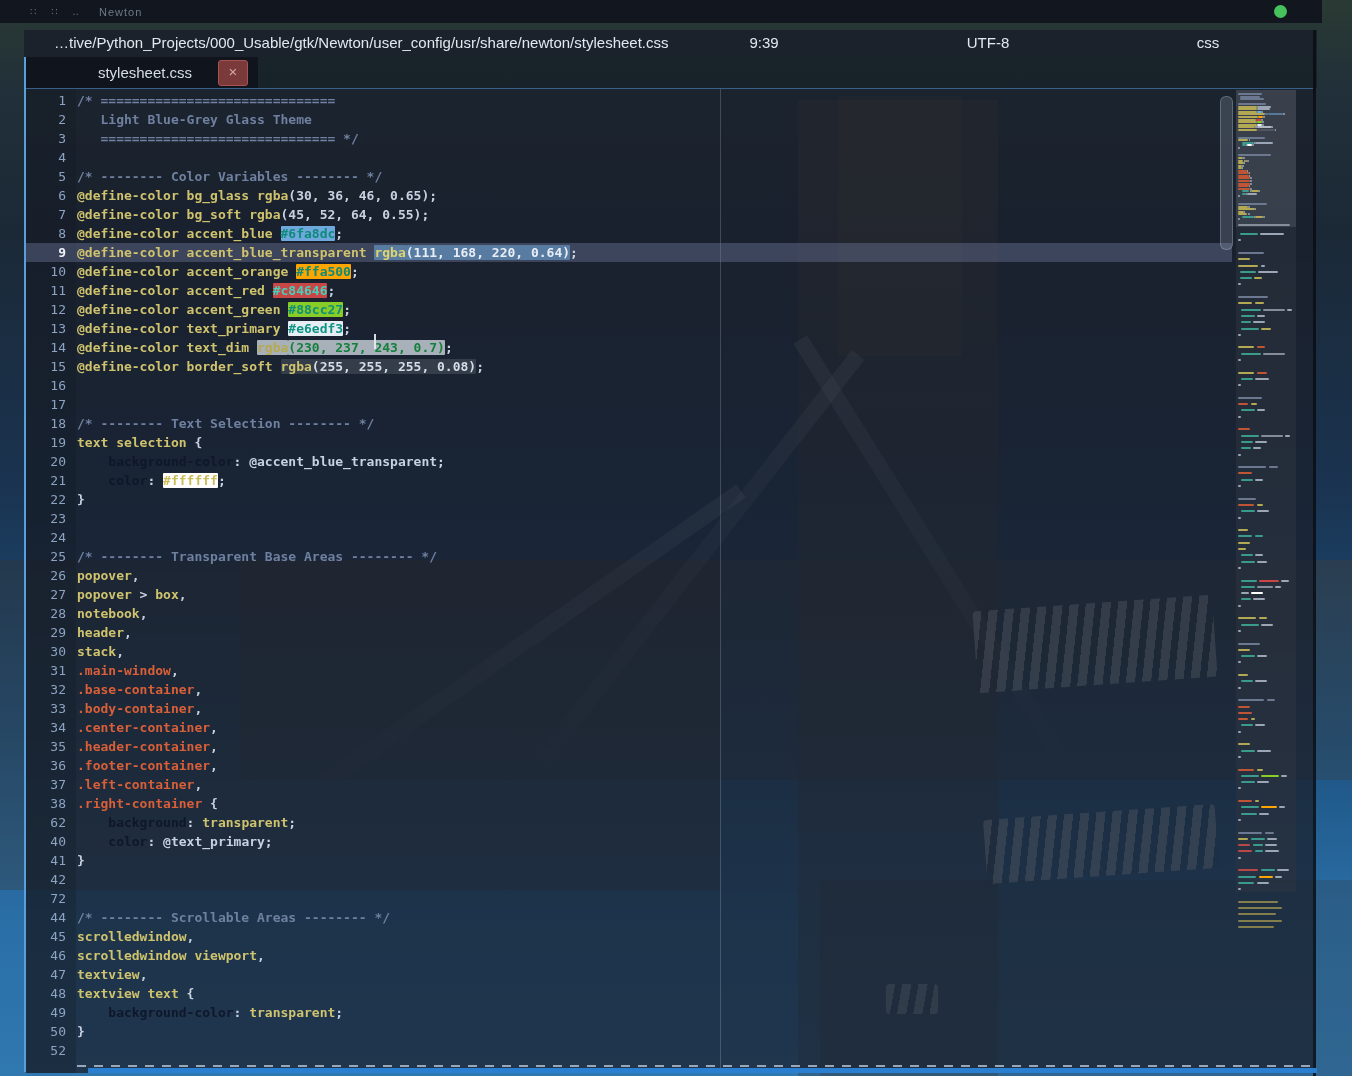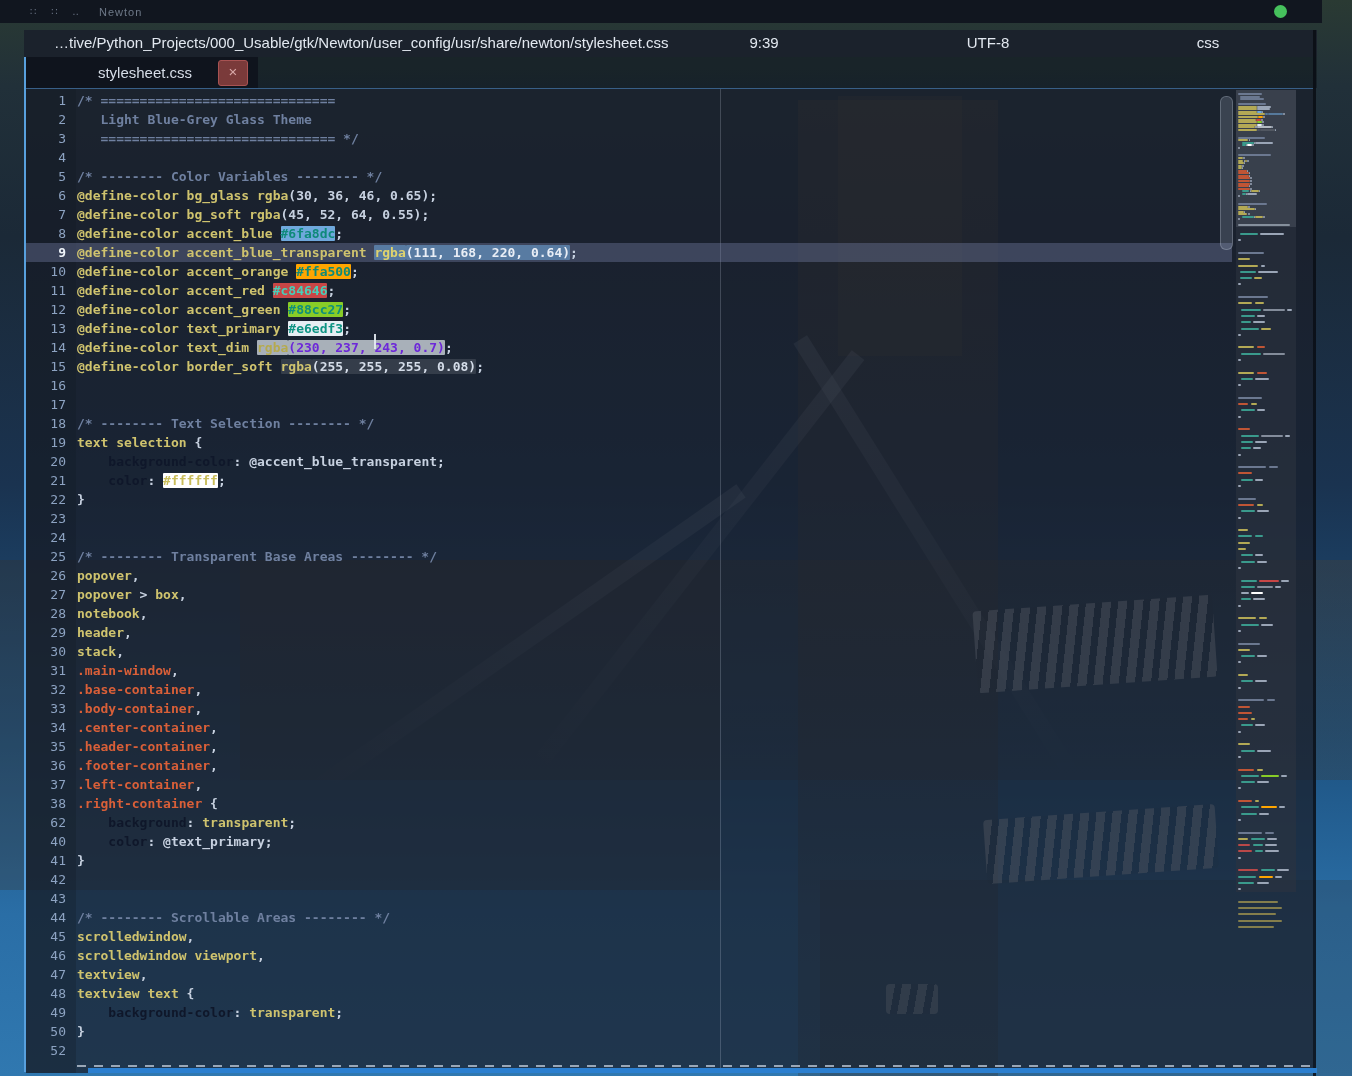--- a/index.html
+++ b/index.html
@@ -120,21 +120,21 @@
       <div class="row"><span class="gut">4</span><span class="code"></span></div>
       <div class="row"><span class="gut">5</span><span class="code"><span class="cm">/* -------- Color Variables -------- */</span></span></div>
       <div class="row"><span class="gut">6</span><span class="code"><span class="kw">@define-color bg_glass rgba</span><span class="tx">(30, 36, 46, 0.65);</span></span></div>
       <div class="row"><span class="gut">7</span><span class="code"><span class="kw">@define-color bg_soft rgba</span><span class="tx">(45, 52, 64, 0.55);</span></span></div>
       <div class="row"><span class="gut">8</span><span class="code"><span class="kw">@define-color accent_blue </span><span class="chip" style="background: rgb(111, 168, 220); color: rgb(15, 138, 122);">#6fa8dc</span><span class="tx">;</span></span></div>
       <div class="row cur"><span class="gut">9</span><span class="code"><span class="kw">@define-color accent_blue_transparent </span><span class="chip" style="background: rgba(111, 168, 220, 0.55); color: rgb(222, 211, 110);">rgba</span><span class="chip" style="background: rgba(111, 168, 220, 0.55); color: rgb(233, 238, 246);">(111, 168, 220, 0.64)</span><span class="tx">;</span></span></div>
       <div class="row"><span class="gut">10</span><span class="code"><span class="kw">@define-color accent_orange </span><span class="chip" style="background: rgb(255, 165, 0); color: rgb(14, 138, 120);">#ffa500</span><span class="tx">;</span></span></div>
       <div class="row"><span class="gut">11</span><span class="code"><span class="kw">@define-color accent_red </span><span class="chip" style="background: rgb(200, 70, 70); color: rgb(69, 208, 186);">#c84646</span><span class="tx">;</span></span></div>
       <div class="row"><span class="gut">12</span><span class="code"><span class="kw">@define-color accent_green </span><span class="chip" style="background: rgb(136, 204, 39); color: rgb(15, 143, 124);">#88cc27</span><span class="tx">;</span></span></div>
       <div class="row"><span class="gut">13</span><span class="code"><span class="kw">@define-color text_primary </span><span class="chip" style="background: rgb(230, 237, 243); color: rgb(15, 148, 132);">#e6edf3</span><span class="tx">;</span></span></div>
-      <div class="row"><span class="gut">14</span><span class="code"><span class="kw">@define-color text_dim </span><span class="chip" style="background: rgba(230, 237, 243, 0.7); color: rgb(181, 170, 78);">rgba</span><span class="chip" style="background: rgba(230, 237, 243, 0.7); color: #6d28d9;">(230, 237, 243, 0.7)</span><span class="tx">;</span></span></div>
+      <div class="row"><span class="gut">14</span><span class="code"><span class="kw">@define-color text_dim </span><span class="chip" style="background: rgba(230, 237, 243, 0.7); color: rgb(181, 170, 78);">rgba</span><span class="chip" style="background: rgba(230, 237, 243, 0.7); color: #15803d;">(230, 237, 243, 0.7)</span><span class="tx">;</span></span></div>
       <div class="row"><span class="gut">15</span><span class="code"><span class="kw">@define-color border_soft </span><span class="chip" style="background: rgba(255, 255, 255, 0.12); color: rgb(207, 195, 110);">rgba</span><span class="chip" style="background: rgba(255, 255, 255, 0.12); color: rgb(213, 221, 233);">(255, 255, 255, 0.08)</span><span class="tx">;</span></span></div>
       <div class="row"><span class="gut">16</span><span class="code"></span></div>
       <div class="row"><span class="gut">17</span><span class="code"></span></div>
       <div class="row"><span class="gut">18</span><span class="code"><span class="cm">/* -------- Text Selection -------- */</span></span></div>
       <div class="row"><span class="gut">19</span><span class="code"><span class="kw">text selection</span><span class="tx"> {</span></span></div>
       <div class="row"><span class="gut">20</span><span class="code"><span class="tx">    </span><span class="pr">background-color</span><span class="tx">: </span><span class="tx">@accent_blue_transparent;</span></span></div>
       <div class="row"><span class="gut">21</span><span class="code"><span class="tx">    </span><span class="pr">color</span><span class="tx">: </span><span class="chip" style="background: rgb(255, 255, 255); color: rgb(201, 189, 90);">#ffffff</span><span class="tx">;</span></span></div>
       <div class="row"><span class="gut">22</span><span class="code"><span class="tx">}</span></span></div>
       <div class="row"><span class="gut">23</span><span class="code"></span></div>
       <div class="row"><span class="gut">24</span><span class="code"></span></div>
@@ -149,21 +149,21 @@
       <div class="row"><span class="gut">33</span><span class="code"><span class="cls">.body-container</span><span class="tx">,</span></span></div>
       <div class="row"><span class="gut">34</span><span class="code"><span class="cls">.center-container</span><span class="tx">,</span></span></div>
       <div class="row"><span class="gut">35</span><span class="code"><span class="cls">.header-container</span><span class="tx">,</span></span></div>
       <div class="row"><span class="gut">36</span><span class="code"><span class="cls">.footer-container</span><span class="tx">,</span></span></div>
       <div class="row"><span class="gut">37</span><span class="code"><span class="cls">.left-container</span><span class="tx">,</span></span></div>
       <div class="row"><span class="gut">38</span><span class="code"><span class="cls">.right-container</span><span class="tx"> {</span></span></div>
       <div class="row"><span class="gut">62</span><span class="code"><span class="tx">    </span><span class="pr">background</span><span class="tx">: </span><span class="kw">transparent</span><span class="tx">;</span></span></div>
       <div class="row"><span class="gut">40</span><span class="code"><span class="tx">    </span><span class="pr">color</span><span class="tx">: </span><span class="tx">@text_primary;</span></span></div>
       <div class="row"><span class="gut">41</span><span class="code"><span class="tx">}</span></span></div>
       <div class="row"><span class="gut">42</span><span class="code"></span></div>
-      <div class="row"><span class="gut">43</span><span class="code"></span></div>
+      <div class="row"><span class="gut">72</span><span class="code"></span></div>
       <div class="row"><span class="gut">44</span><span class="code"><span class="cm">/* -------- Scrollable Areas -------- */</span></span></div>
       <div class="row"><span class="gut">45</span><span class="code"><span class="kw">scrolledwindow</span><span class="tx">,</span></span></div>
       <div class="row"><span class="gut">46</span><span class="code"><span class="kw">scrolledwindow viewport</span><span class="tx">,</span></span></div>
       <div class="row"><span class="gut">47</span><span class="code"><span class="kw">textview</span><span class="tx">,</span></span></div>
       <div class="row"><span class="gut">48</span><span class="code"><span class="kw">textview text</span><span class="tx"> {</span></span></div>
       <div class="row"><span class="gut">49</span><span class="code"><span class="tx">    </span><span class="pr">background-color</span><span class="tx">: </span><span class="kw">transparent</span><span class="tx">;</span></span></div>
       <div class="row"><span class="gut">50</span><span class="code"><span class="tx">}</span></span></div>
       <div class="row"><span class="gut">52</span><span class="code"></span></div>
     </div>
   <div class="dash52"></div>

